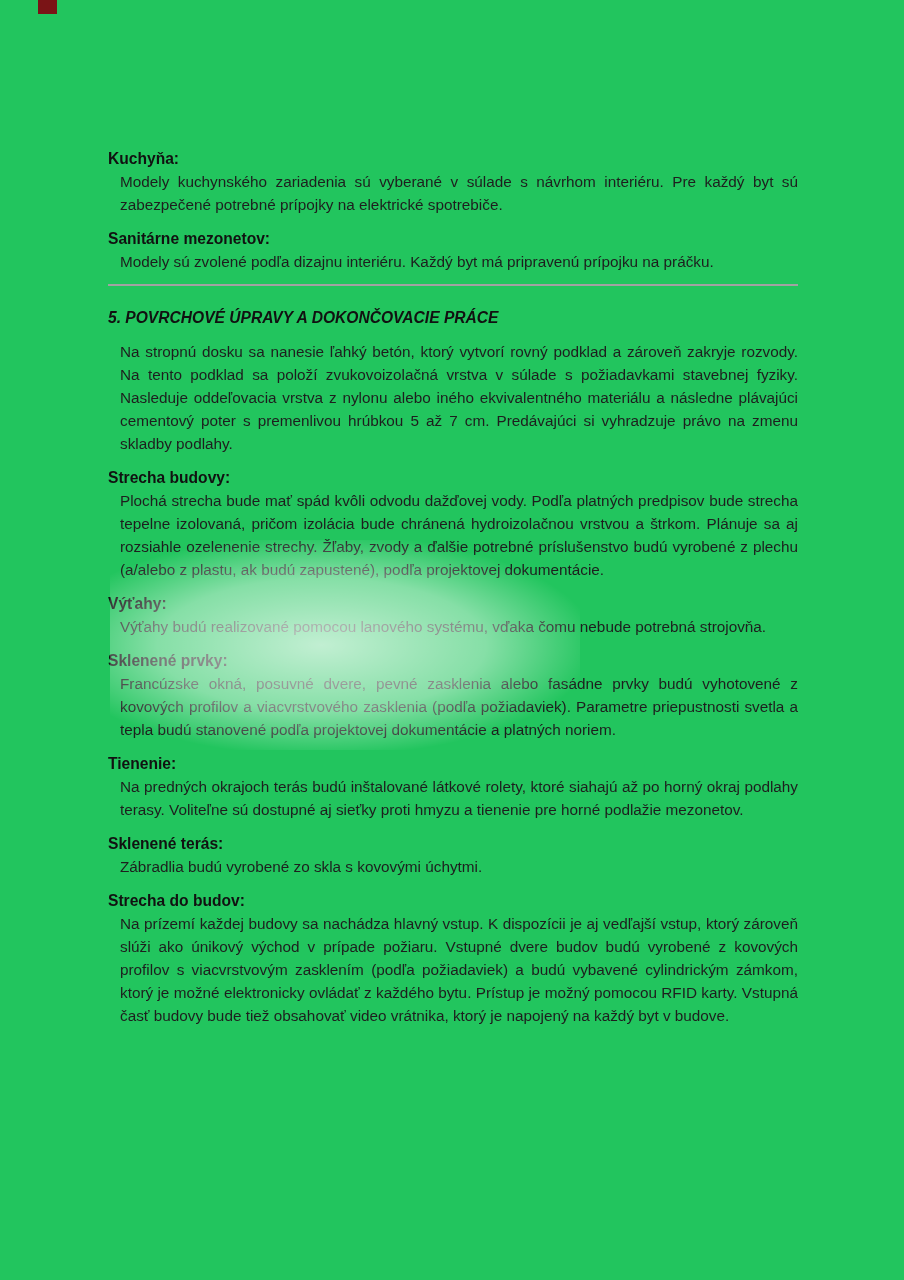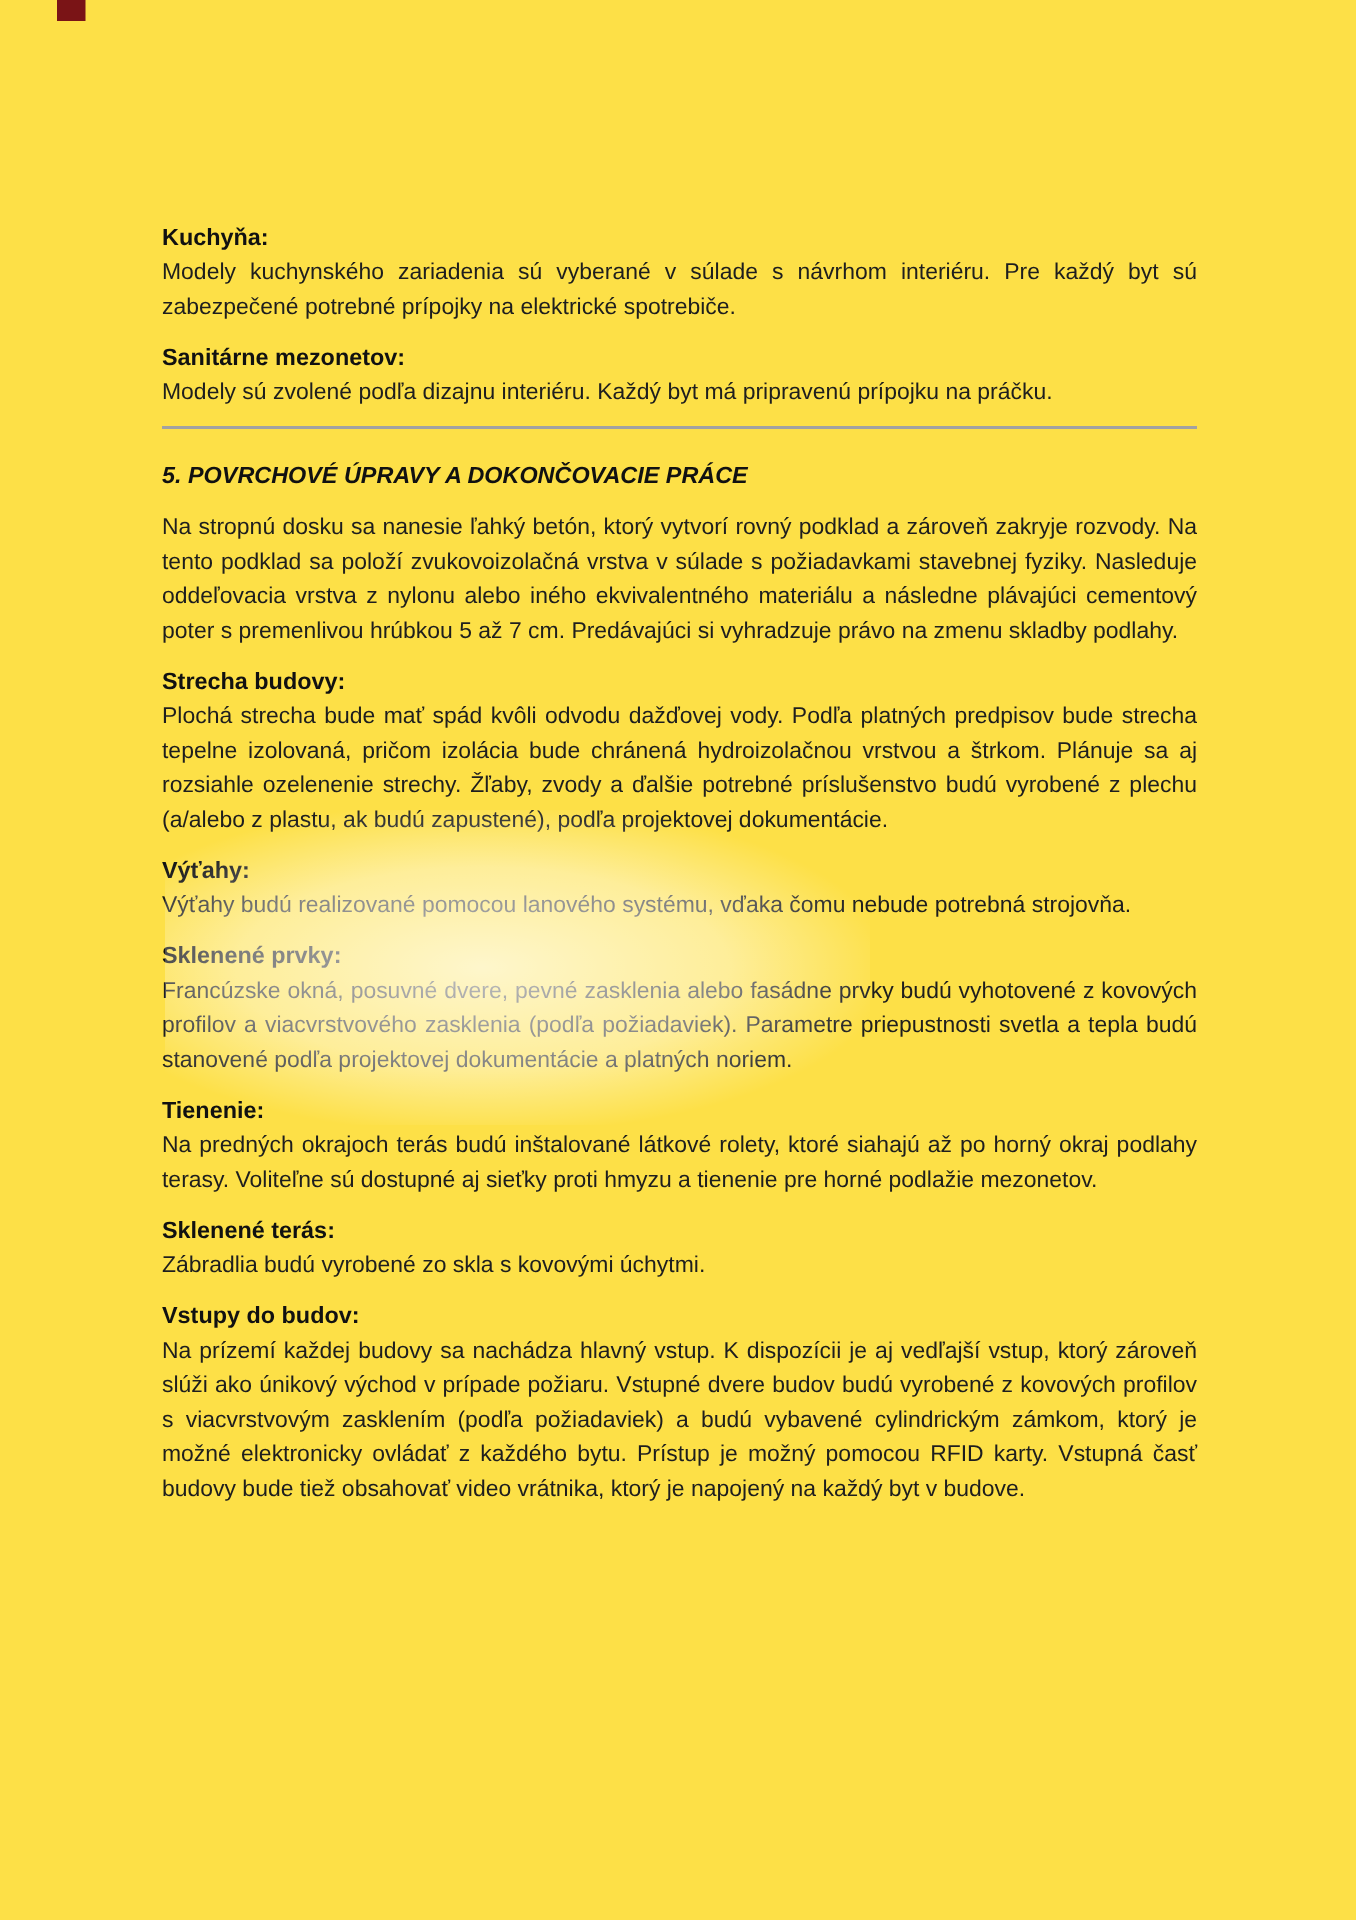--- a/index.html
+++ b/index.html
@@ -4,21 +4,21 @@
 <style>
   html, body {
     margin: 0;
     padding: 0;
     background: #ffffff;
   }
   .page {
     position: relative;
     width: 904px;
     height: 1280px;
-    background: #fde047;
+    background: #22c55e;
     overflow: hidden;
     font-family: "Liberation Sans", sans-serif;
     color: #1e1e1e;
   }
   .corner-marker {
     position: absolute;
     left: 38px;
     top: 0px;
     width: 19px;
     height: 14px;
@@ -33,21 +33,21 @@
     line-height: 23px;
   }
   .content h2, .content h3 {
     font-size: 15.6px;
     line-height: 23px;
     font-weight: 700;
     margin: 0;
     color: #111111;
   }
   .content p {
-    margin: 0 0 11px 0;
+    margin: 0 0 11px 12px;
     text-align: justify;
   }
   .divider {
     border: none;
     border-top: 2px solid #a2a2a2;
     margin: 9px 0 20px 0;
     height: 0;
   }
   .title {
     margin: 0 0 11px 0 !important;
@@ -93,20 +93,20 @@
 
     <h3>Sklenené prvky:</h3>
     <p>Francúzske okná, posuvné dvere, pevné zasklenia alebo fasádne prvky budú vyhotovené z kovových profilov a viacvrstvového zasklenia (podľa požiadaviek). Parametre priepustnosti svetla a tepla budú stanovené podľa projektovej dokumentácie a platných noriem.</p>
 
     <h3>Tienenie:</h3>
     <p>Na predných okrajoch terás budú inštalované látkové rolety, ktoré siahajú až po horný okraj podlahy terasy. Voliteľne sú dostupné aj sieťky proti hmyzu a tienenie pre horné podlažie mezonetov.</p>
 
     <h3>Sklenené terás:</h3>
     <p>Zábradlia budú vyrobené zo skla s kovovými úchytmi.</p>
 
-    <h3>Vstupy do budov:</h3>
+    <h3>Strecha do budov:</h3>
     <p>Na prízemí každej budovy sa nachádza hlavný vstup. K dispozícii je aj vedľajší vstup, ktorý zároveň slúži ako únikový východ v prípade požiaru. Vstupné dvere budov budú vyrobené z kovových profilov s viacvrstvovým zasklením (podľa požiadaviek) a budú vybavené cylindrickým zámkom, ktorý je možné elektronicky ovládať z každého bytu. Prístup je možný pomocou RFID karty. Vstupná časť budovy bude tiež obsahovať video vrátnika, ktorý je napojený na každý byt v budove.</p>
 
   </div>
 
   <div class="fade-overlay"></div>
 
 </div>
 
 </body></html>

